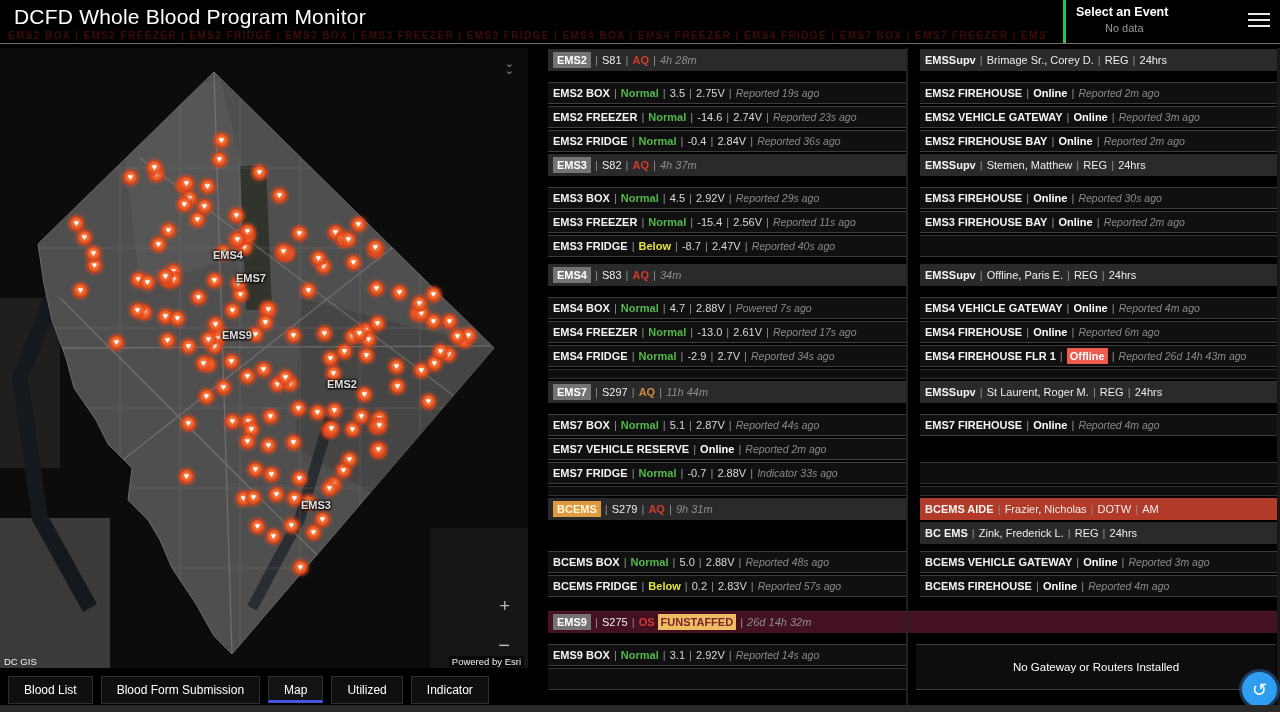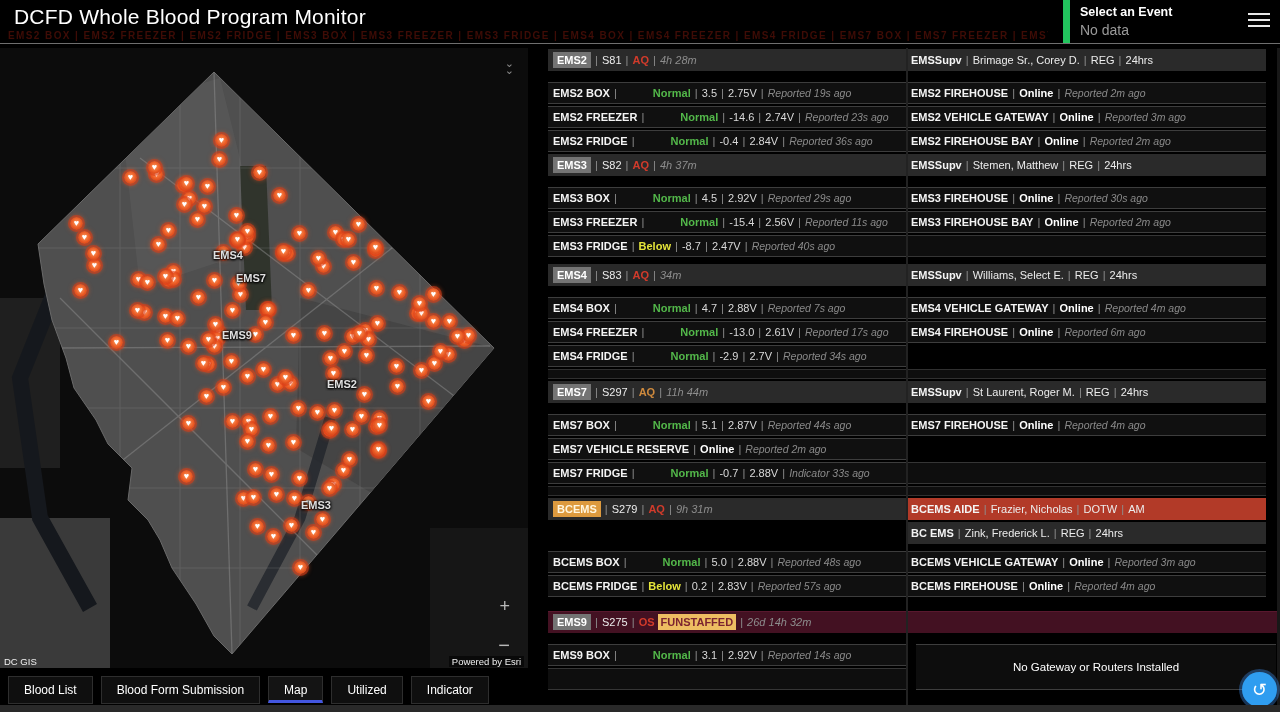--- a/index.html
+++ b/index.html
@@ -3,44 +3,44 @@
 <meta charset="utf-8">
 <style>
   html,body{margin:0;padding:0;}
   body{width:1280px;height:712px;position:relative;overflow:hidden;background:#000;
        font-family:"Liberation Sans",sans-serif;-webkit-font-smoothing:antialiased;}
   
   .header{position:absolute;top:0;left:0;right:0;height:43px;background:#000;border-bottom:1px solid #6f6f6f;z-index:5;}
   .title{position:absolute;left:14px;top:5px;font-size:21px;color:#fff;font-weight:500;letter-spacing:.2px;}
   .ticker{position:absolute;left:8px;top:30px;width:1040px;color:#3f0c06;font-weight:700;font-size:10px;
           letter-spacing:1.4px;white-space:nowrap;overflow:hidden;}
-  .event{position:absolute;left:1063px;top:0;width:177px;height:43px;border-left:7px solid #22c55e;
+  .event{position:absolute;left:1063px;top:0;width:177px;height:43px;border-left:3px solid #22c55e;
          padding:5px 10px;box-sizing:border-box;cursor:pointer;}
   .event .lbl{color:#fff;font-size:12.5px;font-weight:700;}
-  .event .val{color:#9a9a9a;font-size:14px;margin-top:3px;}
+  .event .val{color:#9a9a9a;font-size:11px;margin-top:3px;margin-left:29px;}
   .menu{position:absolute;left:1248px;top:13px;width:22px;height:16px;cursor:pointer;}
   .menu i{display:block;height:2px;background:#e8e8e8;margin-bottom:4px;}
   
   .mapwrap{position:absolute;left:0;top:48px;width:528px;height:620px;background:#0c0c0c;overflow:hidden;}
   .mapwrap svg{position:absolute;left:0;top:0;}
   .marker{position:absolute;width:13px;height:13px;margin:-7px 0 0 -7px;border-radius:50%;
           background:radial-gradient(circle at 50% 45%,#ff9a5c 0%,#e85722 55%,#c23514 100%);
           box-shadow:0 0 0 2px rgba(214,58,22,.55),0 0 5px 1px rgba(255,90,35,.65);
           display:flex;align-items:center;justify-content:center;color:#fff;font-size:9px;line-height:1;cursor:pointer;}
   .maplabel{position:absolute;color:#e0e0e0;font-weight:700;font-size:11px;
             text-shadow:0 1px 2px #000,0 0 3px #000,0 0 3px #000;transform:translate(-50%,-50%);}
   .collapse{position:absolute;right:14px;top:12px;color:#8d8d8d;font-size:11px;line-height:7px;text-align:center;cursor:pointer;}
   .zplus{position:absolute;right:18px;top:548px;color:#b9b9b9;font-size:18px;cursor:pointer;}
   .zminus{position:absolute;right:18px;top:586px;color:#b9b9b9;font-size:20px;cursor:pointer;}
   .attr{position:absolute;left:0;right:0;bottom:0;height:14px;display:flex;justify-content:space-between;
         align-items:center;padding:0 4px;font-size:9.5px;color:#f0f0f0;}
   .attr .esri{background:rgba(0,0,0,.55);padding:0 3px;}
   
   .panel{position:absolute;left:548px;top:49px;width:730px;}
-  .prow{display:flex;gap:0;}
+  .prow{display:flex;gap:14px;}
   .spacer{width:100%;}
   .cell{flex:0 0 358px;height:22px;line-height:20px;box-sizing:border-box;padding:0 5px;margin-bottom:2px;
         white-space:nowrap;overflow:hidden;font-size:11px;cursor:default;}
   .cell.c2{flex:0 0 360px;}
   .bg-r{background:#101010;border-top:1px solid #3d3d3d;border-bottom:1px solid #3d3d3d;}
   .bg-e{background:#0e0e0e;border-top:1px solid #353535;border-bottom:1px solid #353535;}
   .bg-es{background:#0e0e0e;border-top:1px solid #303030;border-bottom:1px solid #303030;height:10px;}
   .bg-h{background:#2a2a2a;border-top:1px solid #2a2a2a;border-bottom:1px solid #2a2a2a;}
   .bg-red{background:#b23a28;border-top:1px solid #b23a28;border-bottom:1px solid #b23a28;}
   .bg-x{background:transparent;border:none;}
@@ -57,21 +57,21 @@
   .pt{color:#e8e8e8;}
   .sep{color:#8f8f8f;padding:0 1px;}
   .chip{background:#747474;color:#fff;font-weight:700;padding:2px 4px;}
   .chipo{background:#dd9a3e;color:#fff6df;font-weight:700;padding:2px 4px;}
   .aq{color:#d23b2b;font-weight:700;}
   .aqo{color:#cf8a3d;font-weight:700;}
   .os{color:#d23b2b;font-weight:700;}
   .badge{background:#eebd62;color:#7c2430;font-weight:700;padding:2px 3px;}
   .time{color:#8d8d8d;font-style:italic;}
   .nm{font-weight:700;color:#f4f4f4;}
-  .ok{color:#53b84a;font-weight:700;margin-left:32px;}
+  .ok{color:#53b84a;font-weight:700;}
   .bl{color:#e5e53a;font-weight:700;}
   .on{color:#fff;font-weight:700;}
   .off{background:#ee5a4c;color:#fff;padding:2px 3px;font-weight:700;}
   .vl{color:#d9d9d9;}
   .rp{color:#8a8a8a;font-style:italic;font-size:10.5px;}
   .pl{color:#ececec;}
   
   .divider{position:absolute;left:906px;top:48px;width:2px;height:664px;background:#222;}
   .edgetrack{position:absolute;left:1277px;top:48px;width:3px;height:664px;background:#181818;}
   
@@ -339,33 +339,34 @@
       <div class="cell bg-r"><span class="pt nm">EMS3 FREEZER</span><span class="sep"> | </span><span class="pt ok">Normal</span><span class="sep"> | </span><span class="pt vl">-15.4</span><span class="sep"> | </span><span class="pt vl">2.56V</span><span class="sep"> | </span><span class="pt rp">Reported 11s ago</span></div>
       <div class="cell c2 bg-r"><span class="pt nm">EMS3 FIREHOUSE BAY</span><span class="sep"> | </span><span class="pt on">Online</span><span class="sep"> | </span><span class="pt rp">Reported 2m ago</span></div>
     </div>
     <div class="prow">
       <div class="cell bg-r"><span class="pt nm">EMS3 FRIDGE</span><span class="sep"> | </span><span class="pt bl">Below</span><span class="sep"> | </span><span class="pt vl">-8.7</span><span class="sep"> | </span><span class="pt vl">2.47V</span><span class="sep"> | </span><span class="pt rp">Reported 40s ago</span></div>
       <div class="cell c2 bg-e"></div>
     </div>
     <div class="spacer" style="height: 5px;"></div>
     <div class="prow">
       <div class="cell bg-h"><span class="pt chip">EMS4</span><span class="sep"> | </span><span class="pt pl">S83</span><span class="sep"> | </span><span class="pt aq">AQ</span><span class="sep"> | </span><span class="pt time">34m</span></div>
-      <div class="cell c2 bg-h"><span class="pt nm">EMSSupv</span><span class="sep"> | </span><span class="pt pl">Williams, Select E.</span><span class="sep"> | </span><span class="pt pl">REG</span><span class="sep"> | </span><span class="pt pl">24hrs</span></div>
+      <div class="cell c2 bg-h"><span class="pt nm">EMSSupv</span><span class="sep"> | </span><span class="pt pl">Offline, Paris E.</span><span class="sep"> | </span><span class="pt pl">REG</span><span class="sep"> | </span><span class="pt pl">24hrs</span></div>
     </div>
     <div class="spacer" style="height: 9px;"></div>
     <div class="prow">
-      <div class="cell bg-r"><span class="pt nm">EMS4 BOX</span><span class="sep"> | </span><span class="pt ok">Normal</span><span class="sep"> | </span><span class="pt vl">4.7</span><span class="sep"> | </span><span class="pt vl">2.88V</span><span class="sep"> | </span><span class="pt rp">Reported 7s ago</span></div>
+      <div class="cell bg-r"><span class="pt nm">EMS4 BOX</span><span class="sep"> | </span><span class="pt ok">Normal</span><span class="sep"> | </span><span class="pt vl">4.7</span><span class="sep"> | </span><span class="pt vl">2.88V</span><span class="sep"> | </span><span class="pt rp">Powered 7s ago</span></div>
       <div class="cell c2 bg-r"><span class="pt nm">EMS4 VEHICLE GATEWAY</span><span class="sep"> | </span><span class="pt on">Online</span><span class="sep"> | </span><span class="pt rp">Reported 4m ago</span></div>
     </div>
     <div class="prow">
       <div class="cell bg-r"><span class="pt nm">EMS4 FREEZER</span><span class="sep"> | </span><span class="pt ok">Normal</span><span class="sep"> | </span><span class="pt vl">-13.0</span><span class="sep"> | </span><span class="pt vl">2.61V</span><span class="sep"> | </span><span class="pt rp">Reported 17s ago</span></div>
       <div class="cell c2 bg-r"><span class="pt nm">EMS4 FIREHOUSE</span><span class="sep"> | </span><span class="pt on">Online</span><span class="sep"> | </span><span class="pt rp">Reported 6m ago</span></div>
     </div>
     <div class="prow">
       <div class="cell bg-r"><span class="pt nm">EMS4 FRIDGE</span><span class="sep"> | </span><span class="pt ok">Normal</span><span class="sep"> | </span><span class="pt vl">-2.9</span><span class="sep"> | </span><span class="pt vl">2.7V</span><span class="sep"> | </span><span class="pt rp">Reported 34s ago</span></div>
+      <div class="cell c2 bg-r"><span class="pt nm">EMS4 FIREHOUSE FLR 1</span><span class="sep"> | </span><span class="pt off">Offline</span><span class="sep"> | </span><span class="pt rp">Reported 26d 14h 43m ago</span></div>
     </div>
     <div class="prow">
       <div class="cell bg-es"></div>
       <div class="cell c2 bg-es"></div>
     </div>
     <div class="prow">
       <div class="cell bg-h"><span class="pt chip">EMS7</span><span class="sep"> | </span><span class="pt pl">S297</span><span class="sep"> | </span><span class="pt aqo">AQ</span><span class="sep"> | </span><span class="pt time">11h 44m</span></div>
       <div class="cell c2 bg-h"><span class="pt nm">EMSSupv</span><span class="sep"> | </span><span class="pt pl">St Laurent, Roger M.</span><span class="sep"> | </span><span class="pt pl">REG</span><span class="sep"> | </span><span class="pt pl">24hrs</span></div>
     </div>
     <div class="spacer" style="height: 9px;"></div>

